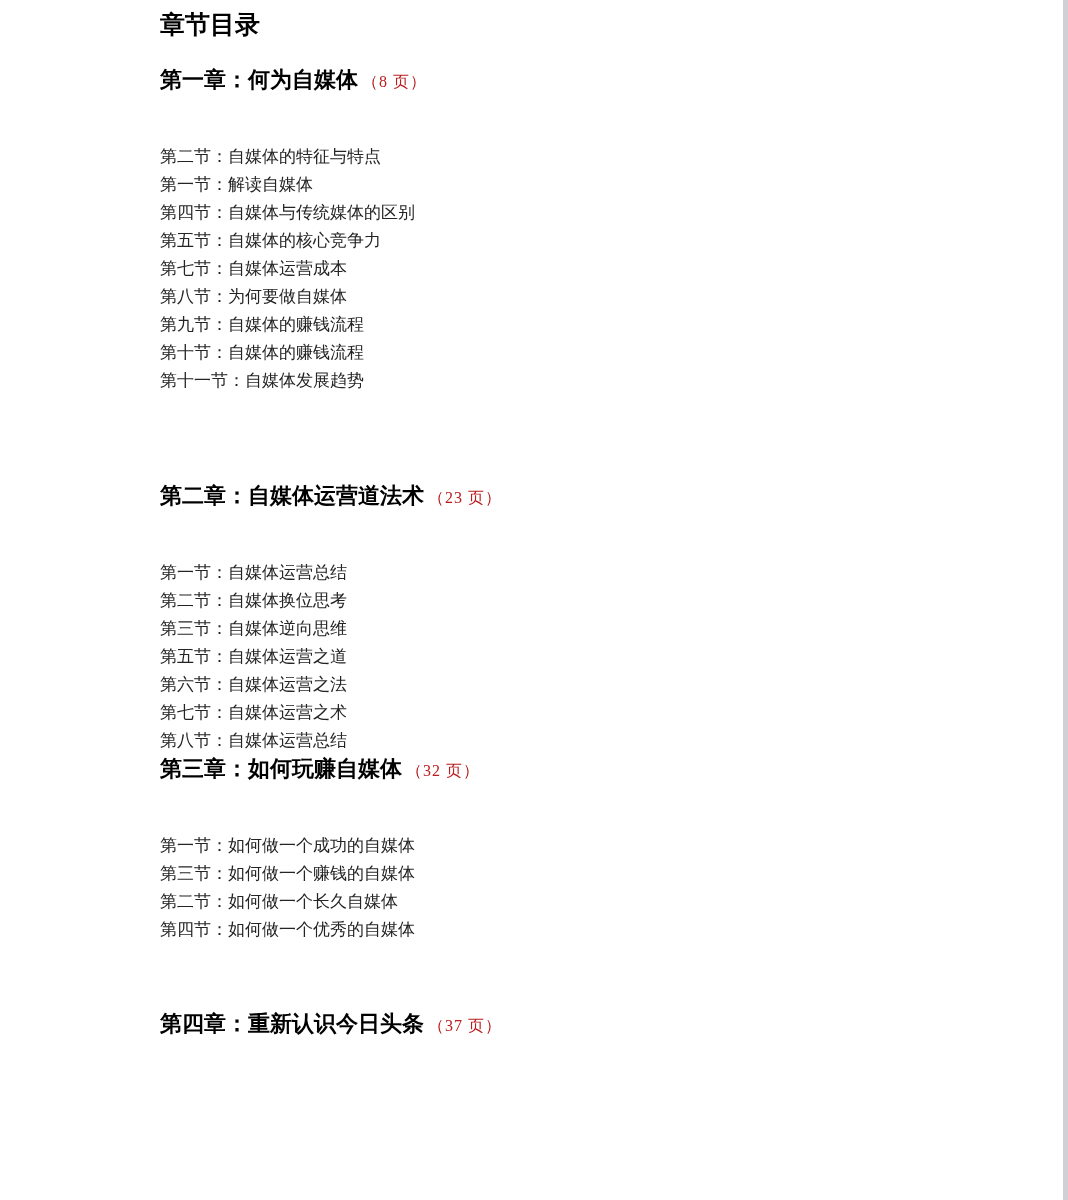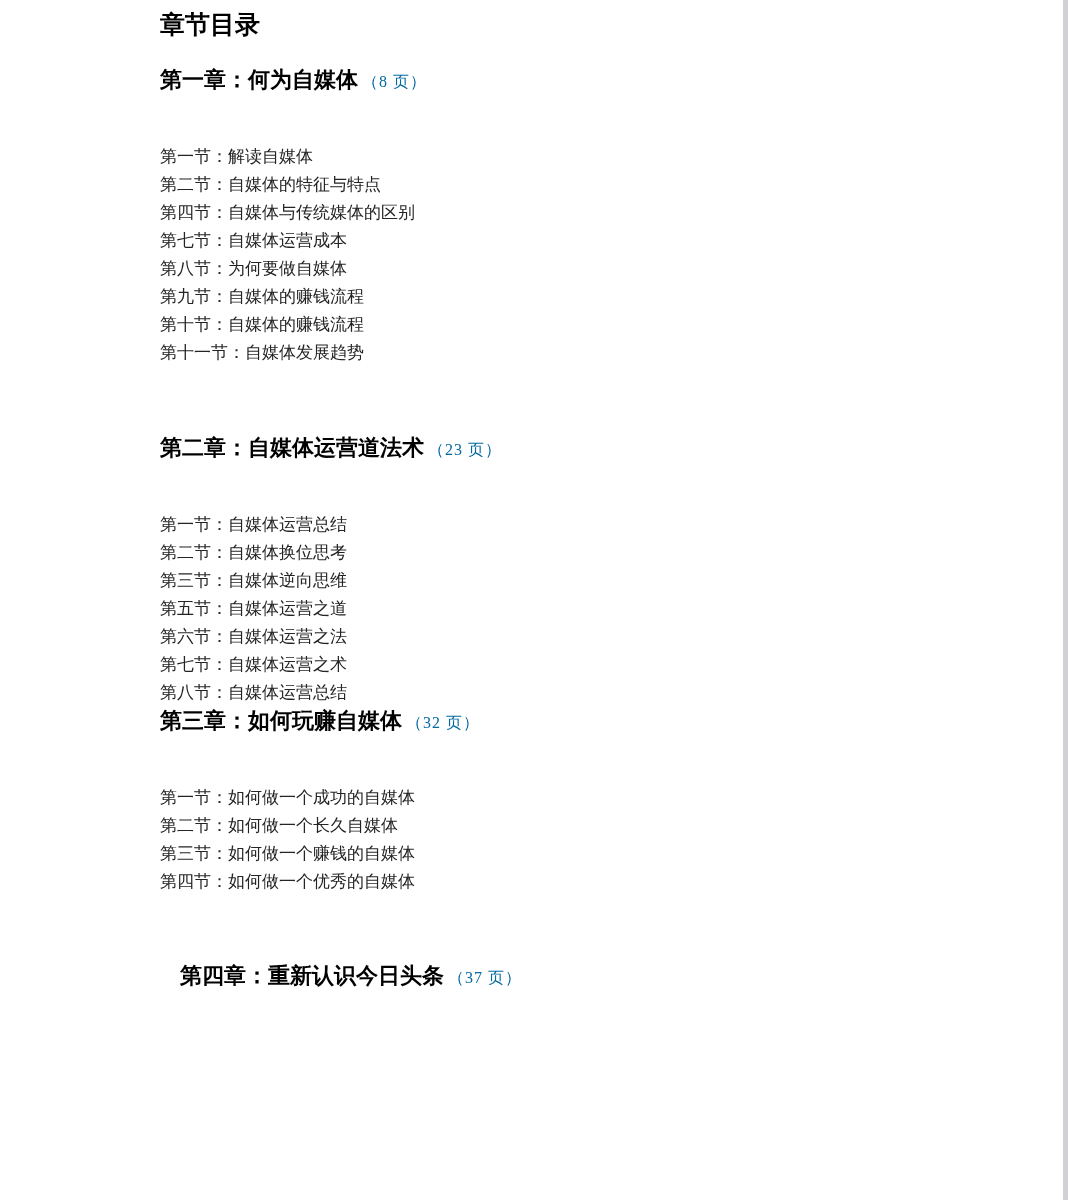--- a/index.html
+++ b/index.html
@@ -25,28 +25,28 @@
   }
   .chapter h2 {
     margin: 0;
     font-family: "Liberation Sans", "DejaVu Sans", sans-serif;
     font-size: 22px;
     font-weight: 700;
     line-height: 28px;
     color: #000000;
   }
   .chapter:nth-of-type(1) h2 { margin-top: 26px; }
-  .chapter:nth-of-type(2) h2 { margin-top: 67px; }
+  .chapter:nth-of-type(2) h2 { margin-top: 87px; }
   .chapter:nth-of-type(3) h2 { }
-  .chapter:nth-of-type(4) h2 { margin-top: 66px; margin-left: 20px; }
+  .chapter:nth-of-type(4) h2 { margin-top: 66px; }
   .pages {
     font-family: "Liberation Serif", "DejaVu Serif", serif;
     font-size: 16px;
     font-weight: 400;
-    color: #0369a1;
+    color: #b91c1c;
     margin-left: 4px;
     letter-spacing: 1px;
   }
   ul.sections {
     list-style: none;
     margin: 47px 0 0 0;
     padding: 0;
   }
   ul.sections li {
     font-size: 17px;
@@ -66,23 +66,24 @@
 </head>
 <body>
 
 <div class="content">
 
   <h1 class="doc-title">章节目录</h1>
 
   <section class="chapter">
     <h2><span>第一章：何为自媒体</span><span class="pages">（8 页）</span></h2>
     <ul class="sections">
+      <li>第二节：自媒体的特征与特点</li>
       <li>第一节：解读自媒体</li>
-      <li>第二节：自媒体的特征与特点</li>
       <li>第四节：自媒体与传统媒体的区别</li>
+      <li>第五节：自媒体的核心竞争力</li>
       <li>第七节：自媒体运营成本</li>
       <li>第八节：为何要做自媒体</li>
       <li>第九节：自媒体的赚钱流程</li>
       <li>第十节：自媒体的赚钱流程</li>
       <li>第十一节：自媒体发展趋势</li>
     </ul>
   </section>
 
   <section class="chapter">
     <h2><span>第二章：自媒体运营道法术</span><span class="pages">（23 页）</span></h2>
@@ -94,22 +95,22 @@
       <li>第六节：自媒体运营之法</li>
       <li>第七节：自媒体运营之术</li>
       <li>第八节：自媒体运营总结</li>
     </ul>
   </section>
 
   <section class="chapter">
     <h2><span>第三章：如何玩赚自媒体</span><span class="pages">（32 页）</span></h2>
     <ul class="sections">
       <li>第一节：如何做一个成功的自媒体</li>
+      <li>第三节：如何做一个赚钱的自媒体</li>
       <li>第二节：如何做一个长久自媒体</li>
-      <li>第三节：如何做一个赚钱的自媒体</li>
       <li>第四节：如何做一个优秀的自媒体</li>
     </ul>
   </section>
 
   <section class="chapter">
     <h2><span>第四章：重新认识今日头条</span><span class="pages">（37 页）</span></h2>
   </section>
 
 </div>
 

